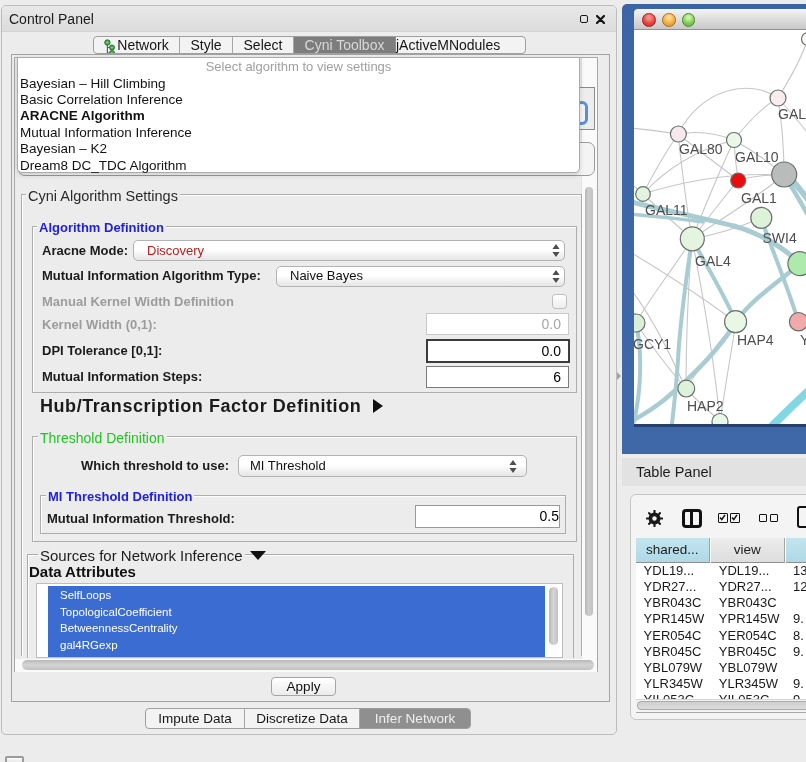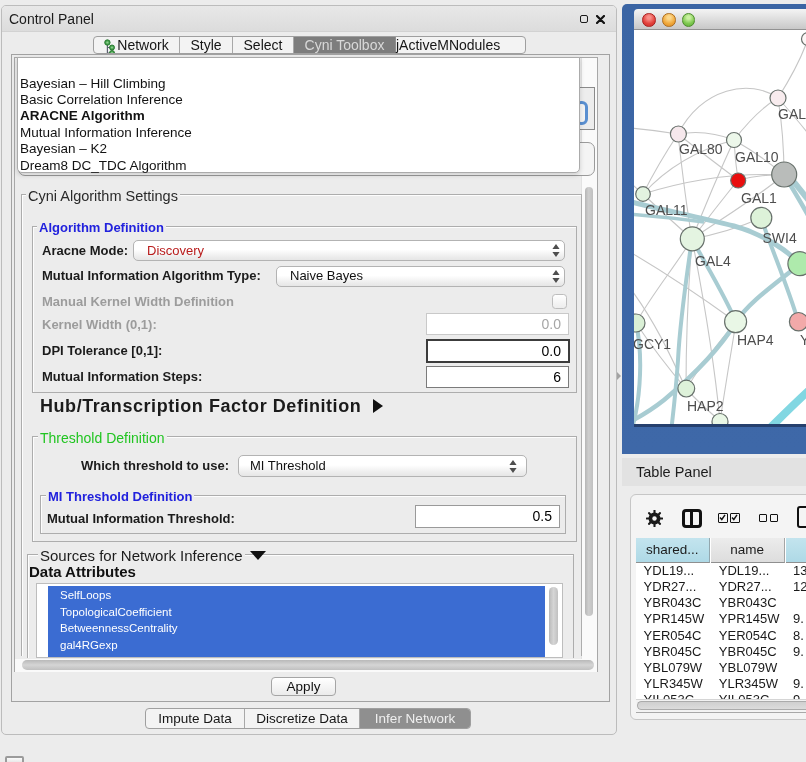--- a/index.html
+++ b/index.html
@@ -80,21 +80,21 @@
 <div class="grp-label" style="left:38px; top:430px; font-size:14px; color:#21c521;">Threshold Definition</div>
 
 <div class="abs" style="left:81px; top:456px; height:19px; line-height:19px; font-size:13px; font-weight:bold; color:#1b1b1b;">Which threshold to use:</div>
 <div class="abs combo" style="left:238px; top:455px; width:289px; height:22px;"></div>
 <div class="abs" style="left:250px; top:456px; height:20px; line-height:20px; font-size:13px; color:#111;">MI Threshold</div>
 
 <div class="abs etch" style="left:40px; top:495px; width:526px; height:39px;"></div>
 <div class="grp-label" style="left:46px; top:489px; font-size:13px; font-weight:bold; color:#2121dd;text-align:right;">MI Threshold Definition</div>
 
 <div class="abs" style="left:47px; top:509px; height:19px; line-height:19px; font-size:13px; font-weight:bold; color:#1b1b1b;">Mutual Information Threshold:</div>
-<div class="abs" style="left:415px; top:505px; width:145px; height:23px; background:#fff; border:1px solid #9a9a9a; font-size:14px; color:#000; text-align:right; line-height:21px; padding-right:7px;">0.5</div>
+<div class="abs" style="left:415px; top:505px; width:145px; height:23px; background:#fff; border:1px solid #9a9a9a; font-size:14px; color:#000; text-align:right; line-height:21px; padding-right:0;">0.5</div>
 
 <div class="abs etch" style="left:27px; top:554px; width:547px; height:104px; border-bottom:none;"></div>
 <div class="grp-label" style="left:38px; top:547px; font-size:15px; color:#1c1c1c;">Sources for Network Inference</div>
 <div class="abs" style="left:250px; top:551px; width:0; height:0; border-top:9px solid #111; border-left:8.5px solid transparent; border-right:8.5px solid transparent;"></div>
 
 <div class="abs" style="left:617px; top:372px; width:0; height:0; border-left:4px solid #a3a3a3; border-top:4px solid transparent; border-bottom:4px solid transparent;"></div>
 
 <div class="abs" style="left:29px; top:564px; height:16px; line-height:16px; font-size:15px; font-weight:bold; color:#111;">Data Attributes</div>
 
 <div class="abs" style="left:36px; top:583px; width:527px; height:75px; background:#fff; border:1px solid #bdbdbd; overflow:hidden;">
@@ -112,20 +112,21 @@
   <div style="width:99px; border-right:1px solid #a8a8a8; text-align:center; line-height:19px;">Impute Data</div>
   <div style="width:115px; border-right:1px solid #a8a8a8; text-align:center; line-height:19px;">Discretize Data</div>
   <div style="flex:1; background:#8f8f8f; color:#efefef; text-align:center; line-height:19px;">Infer Network</div>
 </div>
 
 <div class="abs" style="left:578px; top:87px; width:17px; height:43px; background:#ededed; border:1px solid #8a8a8a;"></div>
 <div class="abs" style="left:575px; top:101px; width:13px; height:24px; background:#f4f4f4; border:3px solid #5a8fd0; border-radius:6px;"></div>
 <div class="abs" style="left:17.5px; top:142px; width:577px; height:34px; background:#f4f4f4; border:1px solid #9a9a9a; border-radius:7px;"></div>
 
 <div class="abs" style="left:17px; top:57px; width:563px; height:116px; background:#fff; border:1px solid #ababab; border-radius:0 0 5px 5px; z-index:50; box-shadow:0 2px 5px rgba(0,0,0,0.16);">
+  <div style="position:absolute; left:0; top:1px; width:100%; height:16px; line-height:16px; text-align:center; font-size:13px; color:#9f9f9f;">Select algorithm to view settings</div>
   <div style="position:absolute; left:2px; top:17.5px; font-size:13.5px; color:#121212; line-height:16.4px; white-space:nowrap;">
     Bayesian – Hill Climbing<br>
     Basic Correlation Inference<br>
     <b>ARACNE Algorithm</b><br>
     Mutual Information Inference<br>
     Bayesian – K2<br>
     Dream8 DC_TDC Algorithm
   </div>
 </div>
 
@@ -253,21 +254,21 @@
       <path d="M1,3.5 L2.8,5.5 L6,0.8" stroke="#111" stroke-width="1.4" fill="none"></path>
     </svg>
   </div>
 <div class="abs" style="left:759px; top:513.5px; width:8px; height:8px; border:1.5px solid #111; border-radius:1px;"></div>
 <div class="abs" style="left:769.5px; top:513.5px; width:8px; height:8px; border:1.5px solid #111; border-radius:1px;"></div>
 <div class="abs" style="left:796.5px; top:506px; width:14px; height:22px; border:2.5px solid #111; border-radius:3px 0 0 3px; background:#f4f4f4;"></div>
 
 <div class="abs" style="left:635.7px; top:538.4px; width:171px; height:161px; background:#fff; overflow:hidden;"></div>
 
 <div class="abs" style="left:635.7px; top:538.4px; width:74px; height:25px; background:linear-gradient(#c3e4ee,#aed9e6); border-right:1px solid #93a7ae; border-bottom:1px solid #8f8f8f; text-align:center; line-height:24px; font-size:13.5px; color:#1c1c1c;">shared...</div>
-<div class="abs" style="left:710.7px; top:538.4px; width:74px; height:25px; background:linear-gradient(#ececec,#dddddd); border-right:1px solid #a5a5a5; border-bottom:1px solid #8f8f8f; text-align:center; line-height:24px; font-size:13.5px; color:#1c1c1c;">name</div>
+<div class="abs" style="left:710.7px; top:538.4px; width:74px; height:25px; background:linear-gradient(#ececec,#dddddd); border-right:1px solid #a5a5a5; border-bottom:1px solid #8f8f8f; text-align:center; line-height:24px; font-size:13.5px; color:#1c1c1c;">view</div>
 <div class="abs" style="left:785.7px; top:538.4px; width:21px; height:25px; background:linear-gradient(#c3e4ee,#aed9e6); border-bottom:1px solid #8f8f8f;"></div>
 
 <div class="abs" style="left:643.6px; top:563.2px; font-size:13px; color:#1a1a1a; line-height:16.1px; white-space:pre;">YDL19...
 YDR27...
 YBR043C
 YPR145W
 YER054C
 YBR045C
 YBL079W
 YLR345W

